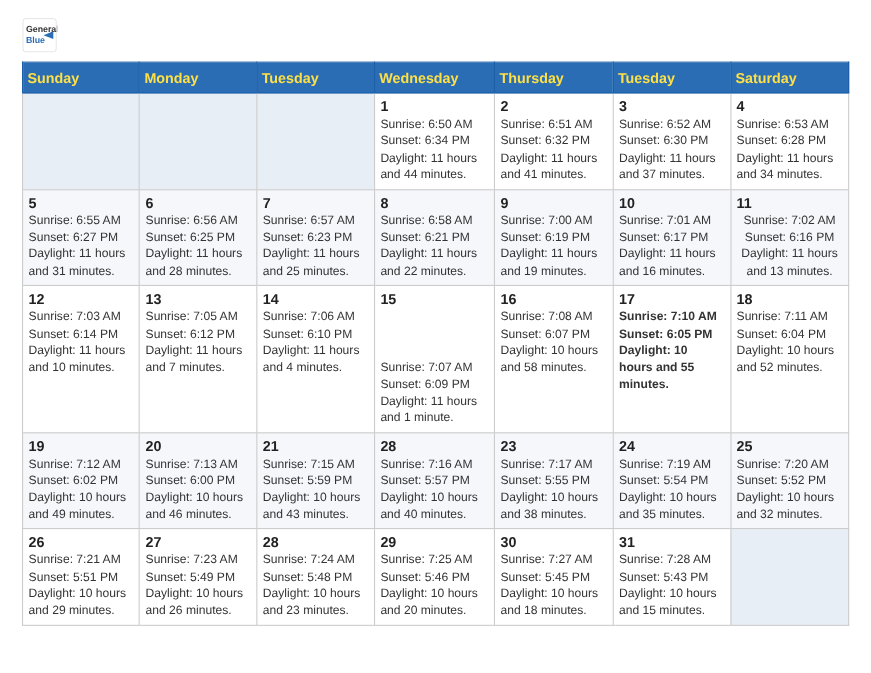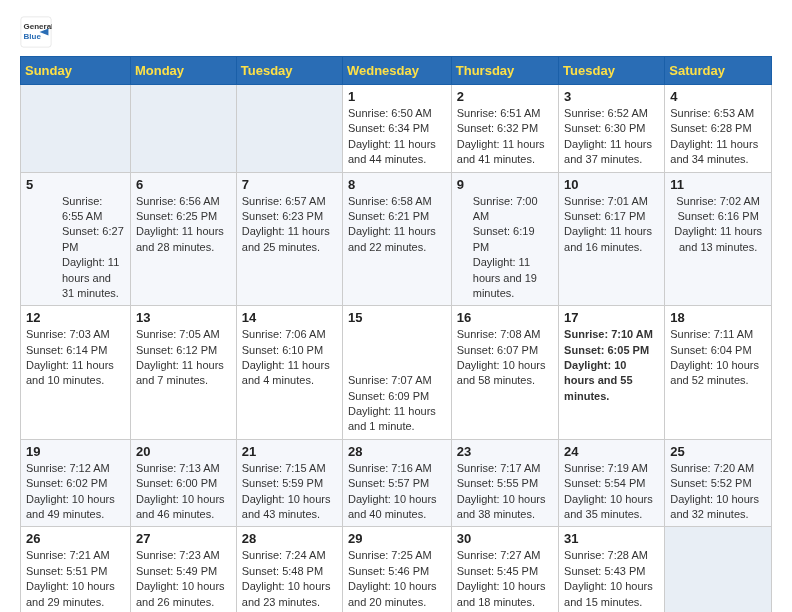--- a/index.html
+++ b/index.html
@@ -140,21 +140,21 @@
           <td>
             <div class="day-num">4</div>
             <div class="day-info" style="white-space: pre-line;">Sunrise: 6:53 AM
 Sunset: 6:28 PM
 Daylight: 11 hours and 34 minutes.</div>
           </td>
         </tr>
         <tr>
           <td>
             <div class="day-num">5</div>
-            <div class="day-info" style="white-space: pre-line; margin-left: 36px;">Sunrise: 6:55 AM
+            <div class="day-info" style="white-space: pre-line;">Sunrise: 6:55 AM
 Sunset: 6:27 PM
 Daylight: 11 hours and 31 minutes.</div>
           </td>
           <td>
             <div class="day-num">6</div>
             <div class="day-info" style="white-space: pre-line;">Sunrise: 6:56 AM
 Sunset: 6:25 PM
 Daylight: 11 hours and 28 minutes.</div>
           </td>
           <td>
@@ -164,21 +164,21 @@
 Daylight: 11 hours and 25 minutes.</div>
           </td>
           <td>
             <div class="day-num">8</div>
             <div class="day-info" style="white-space: pre-line;">Sunrise: 6:58 AM
 Sunset: 6:21 PM
 Daylight: 11 hours and 22 minutes.</div>
           </td>
           <td>
             <div class="day-num">9</div>
-            <div class="day-info" style="white-space: pre-line; margin-left: 16px;">Sunrise: 7:00 AM
+            <div class="day-info" style="white-space: pre-line;">Sunrise: 7:00 AM
 Sunset: 6:19 PM
 Daylight: 11 hours and 19 minutes.</div>
           </td>
           <td>
             <div class="day-num">10</div>
             <div class="day-info" style="white-space: pre-line;">Sunrise: 7:01 AM
 Sunset: 6:17 PM
 Daylight: 11 hours and 16 minutes.</div>
           </td>
           <td>

